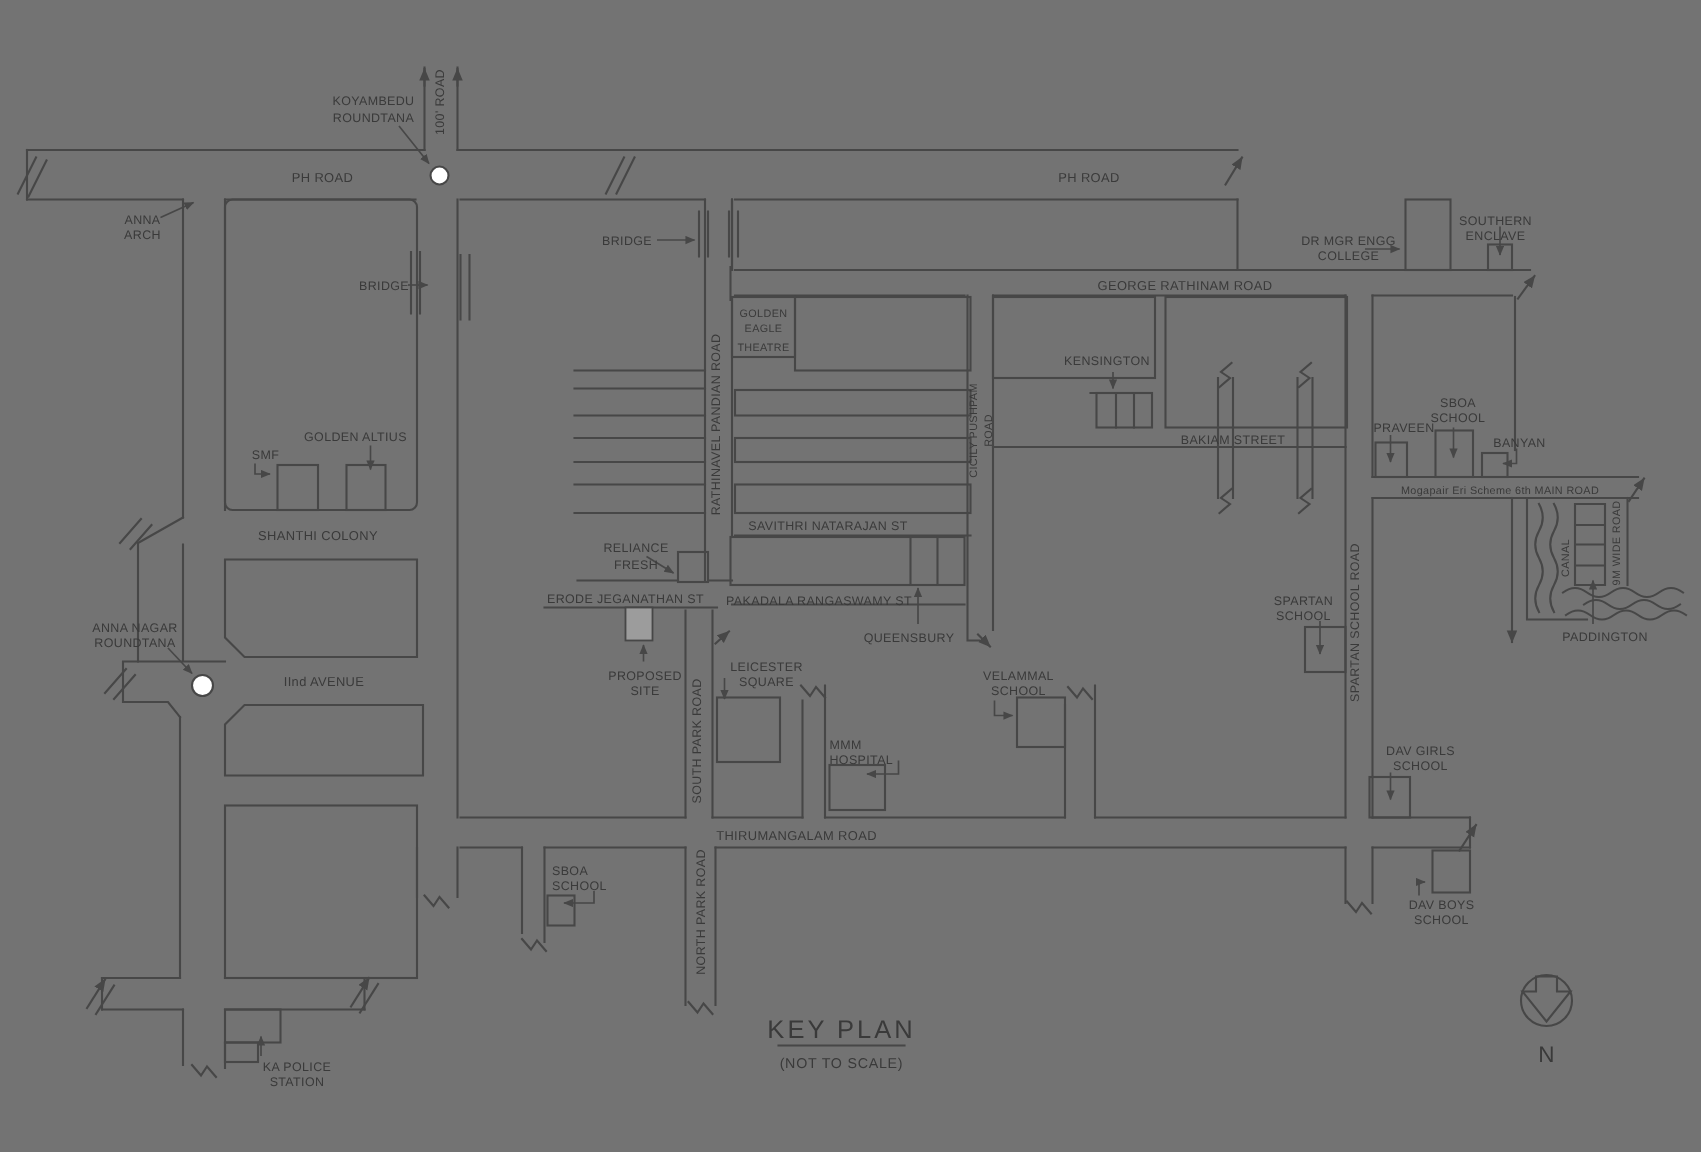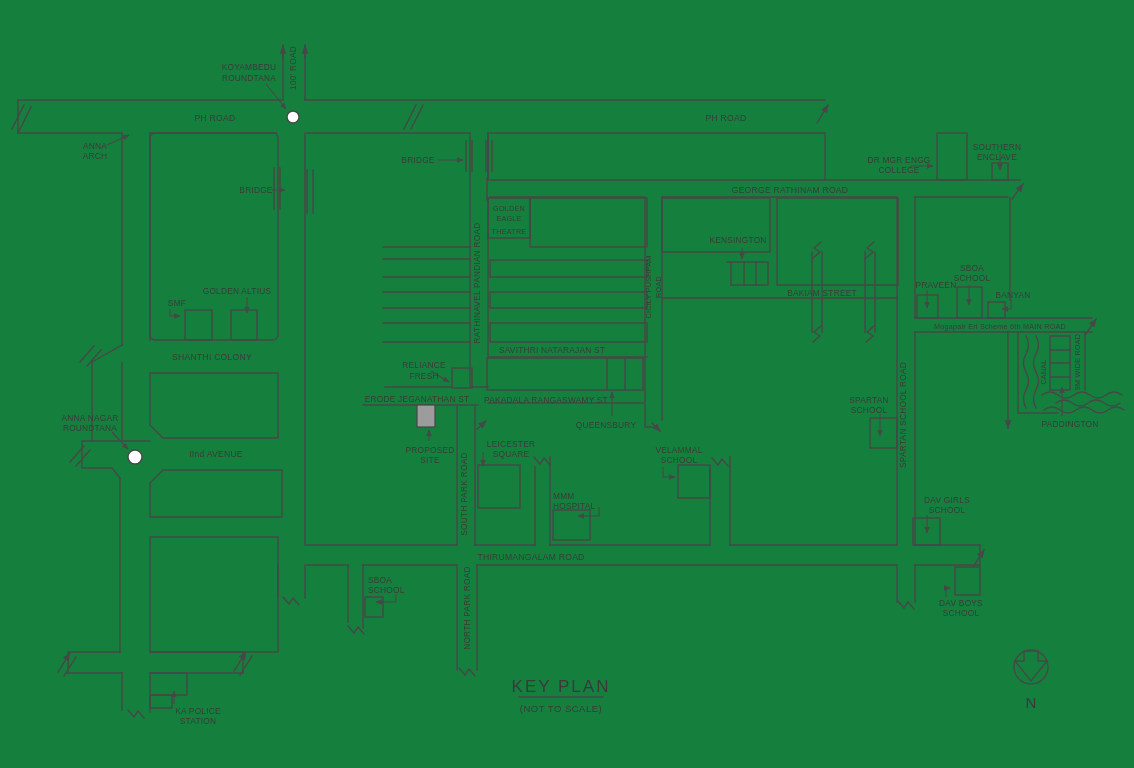--- a/index.html
+++ b/index.html
@@ -1,16 +1,16 @@
 <!DOCTYPE html>
 <html><head>
 <meta charset="utf-8">
 <style>
   html,body{margin:0;padding:0;background:#ffffff;}
-  .page{position:relative;width:1134px;height:768px;background:#15803d;overflow:hidden;}
+  .page{position:relative;width:1134px;height:768px;background:#737373;overflow:hidden;}
   .st{stroke:#474747;stroke-width:1.4;fill:none;stroke-linecap:square;}
   .stthin{stroke:#474747;stroke-width:1.1;fill:none;}
   .wh{fill:#ffffff;}
   .site{fill:#9c9c9c;stroke:#474747;stroke-width:1.2;}
   text{fill:#3a3a3a;font-family:"Liberation Sans",sans-serif;font-size:8.3px;letter-spacing:.25px;}
   .tm{text-anchor:middle;}
   .ts{text-anchor:start;}
   .sm{font-size:7.2px;}
   .rd{font-size:8.6px;}
   .title{font-size:17px;letter-spacing:2px;}

